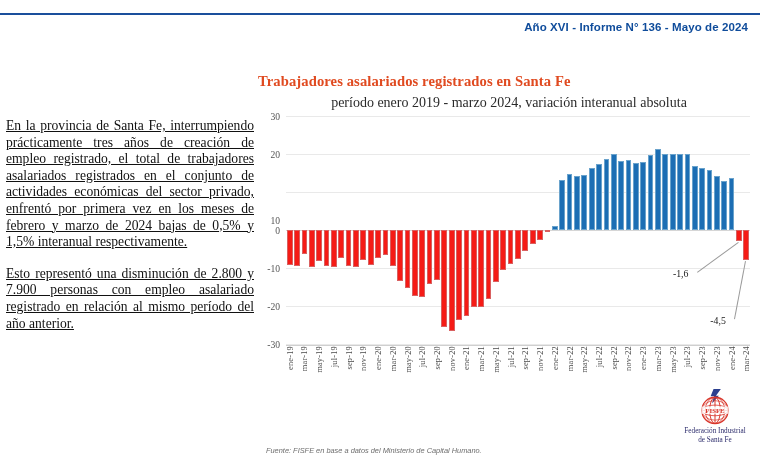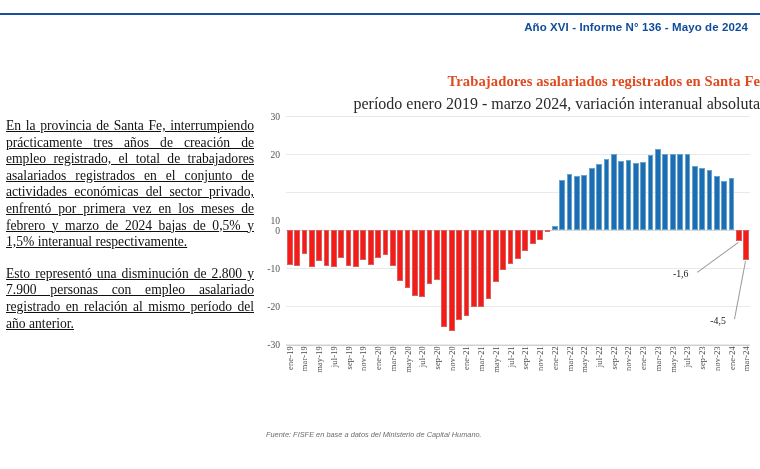--- a/index.html
+++ b/index.html
@@ -41,29 +41,29 @@
     text-align:justify;text-justify:inter-word;
   }
   .body-text p{margin:0 0 15px 0;text-decoration:underline;}
 
   
   .chart-panel{
     position:absolute;left:258px;top:62px;width:502px;height:385px;
     background:#fff;
   }
   .chart-title{
-    position:absolute;left:0;top:11px;width:502px;text-align:right;
+    position:absolute;left:0;top:11px;width:502px;text-align:left;
     font-family:"Liberation Serif", serif;
     font-size:14.6px;font-weight:bold;color:#e04a20;
     letter-spacing:0.1px;
   }
   .chart-sub{
-    position:absolute;left:0;top:33px;width:502px;text-align:right;
-    font-family:"Liberation Serif", serif;
-    font-size:16px;color:#2a2a2a;
+    position:absolute;left:0;top:33px;width:502px;text-align:center;
+    font-family:"Liberation Serif", serif;
+    font-size:14px;color:#2a2a2a;
   }
 
   
   .plot{
     position:absolute;left:28px;top:54px;width:464px;height:278px;
   }
   .gridline{
     position:absolute;left:0;width:464px;height:1px;background:#e9e9e9;
   }
   .zeroline{
@@ -96,21 +96,21 @@
   }
 
   .dlabel{
     position:absolute;
     font-family:"Liberation Serif", serif;
     font-size:9.8px;color:#1a1a1a;white-space:nowrap;
   }
   .leader{position:absolute;background:#9a9a9a;height:1px;transform-origin:0 0;}
 
   .source{
-    position:absolute;left:8px;top:368px;
+    position:absolute;left:8px;top:384px;
     font-family:"Liberation Sans", sans-serif;
     font-size:7.4px;font-style:italic;color:#6d6d6d;
   }
 
   
   .logo{position:absolute;left:676px;top:388px;width:78px;height:66px;}
   .logo-mark{position:absolute;left:14px;top:0;width:50px;height:38px;}
   .logo-l1,.logo-l2{
     position:absolute;width:78px;text-align:center;
     font-family:"Liberation Serif", serif;
@@ -259,14 +259,30 @@
         <div class="xlab" style="left: 397.397px;">jul-23</div>
         <div class="xlab" style="left: 412.127px;">sep-23</div>
         <div class="xlab" style="left: 426.857px;">nov-23</div>
         <div class="xlab" style="left: 441.587px;">ene-24</div>
         <div class="xlab" style="left: 456.317px;">mar-24</div>
       </div>
 
     <div class="source">Fuente: FISFE en base a datos del Ministerio de Capital Humano.</div>
   </div>
 
+  <div class="logo">
+    <svg class="logo-mark" viewBox="0 0 100 78">
+      <path d="M47 2 L62 2 L52 16 L58 16 L44 32 L48 17 L41 17 Z" fill="#2b3f8f"></path>
+      <circle cx="50" cy="46" r="27" fill="none" stroke="#d9352a" stroke-width="2.6"></circle>
+      <ellipse cx="50" cy="46" rx="11" ry="27" fill="none" stroke="#d9352a" stroke-width="2"></ellipse>
+      <ellipse cx="50" cy="46" rx="20" ry="27" fill="none" stroke="#d9352a" stroke-width="1.6"></ellipse>
+      <line x1="23" y1="46" x2="77" y2="46" stroke="#d9352a" stroke-width="2"></line>
+      <ellipse cx="50" cy="46" rx="27" ry="11" fill="none" stroke="#d9352a" stroke-width="1.6"></ellipse>
+      <ellipse cx="50" cy="46" rx="27" ry="20" fill="none" stroke="#d9352a" stroke-width="1.4"></ellipse>
+      <line x1="50" y1="19" x2="50" y2="73" stroke="#d9352a" stroke-width="2"></line>
+      <rect x="22" y="38" width="56" height="15" fill="#ffffff" opacity="0.82"></rect>
+      <text x="50" y="50.5" text-anchor="middle" font-family="Liberation Serif, serif" font-size="14" font-weight="bold" fill="#d9352a" id="logomark">FISFE</text>
+    </svg>
+    <div class="logo-l1">Federación Industrial</div>
+    <div class="logo-l2">de Santa Fe</div>
+  </div>
 
 </div>
 
 </body></html>

